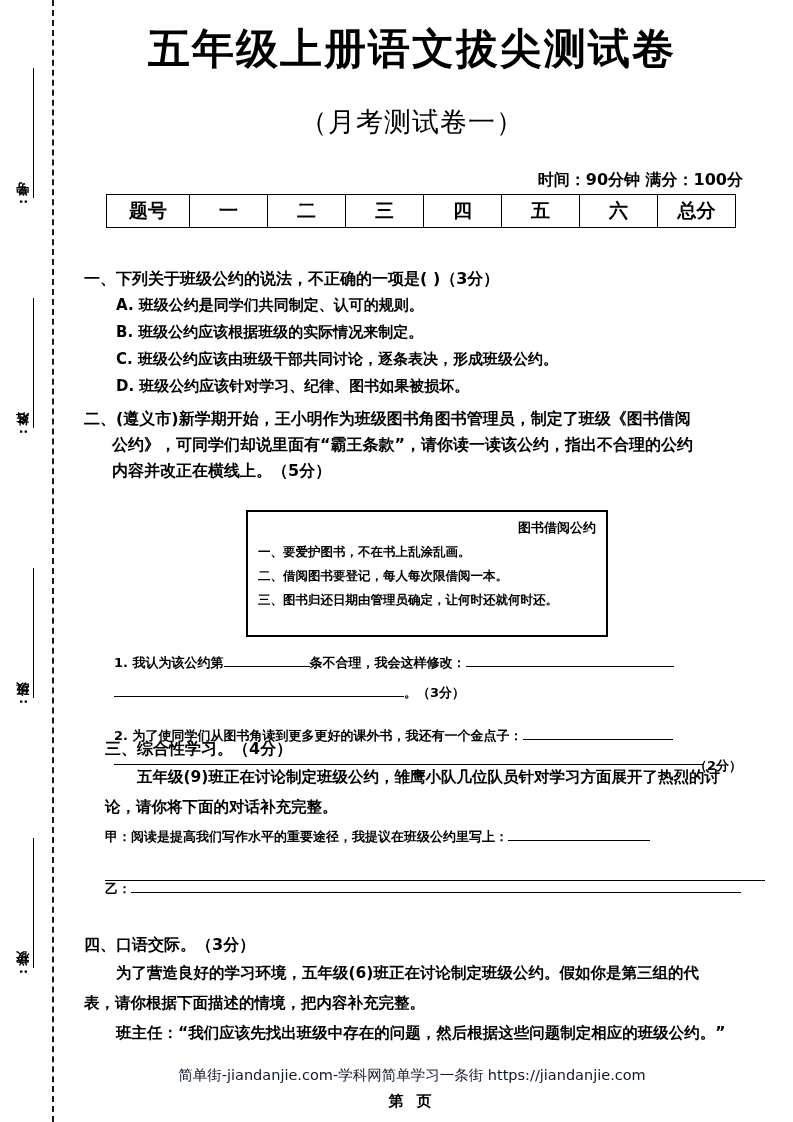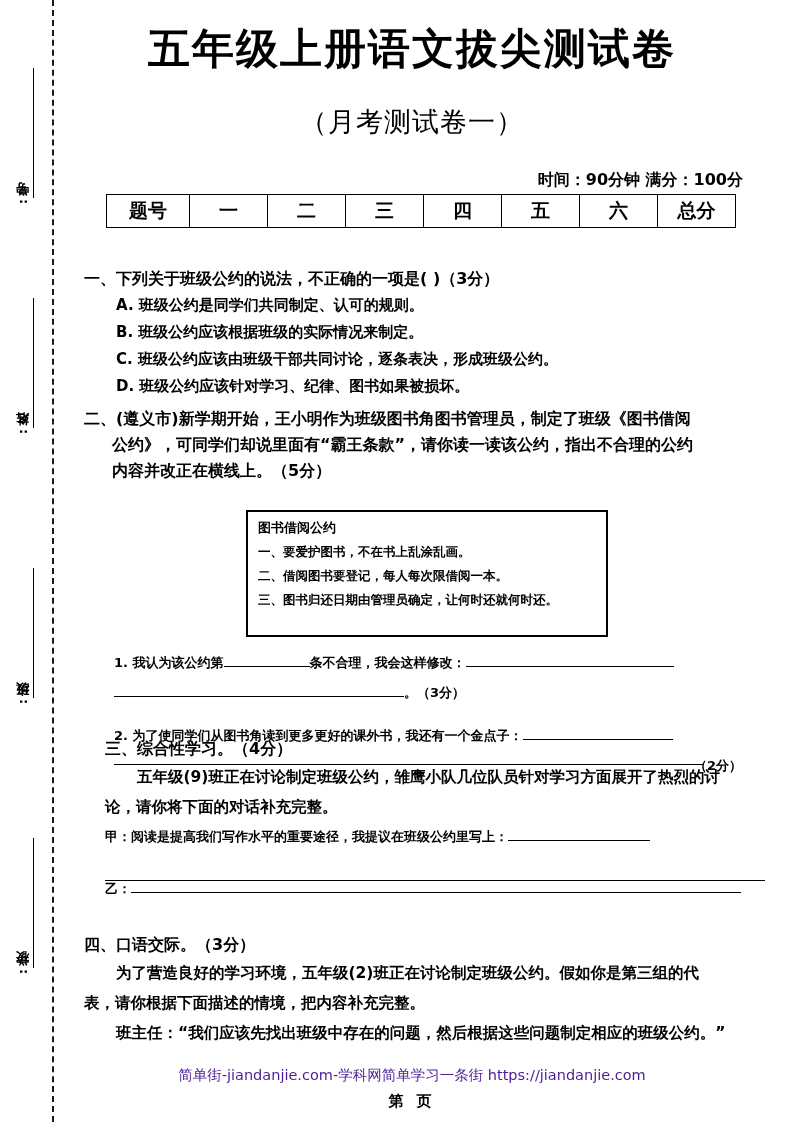--- a/index.html
+++ b/index.html
@@ -132,21 +132,21 @@
   
   .notice-box {
     position: absolute;
     left: 184px; top: 510px;
     width: 362px; height: 127px;
     border: 2px solid #000;
     box-sizing: border-box;
     padding: 6px 10px 0 10px;
   }
   .notice-title {
-    text-align: left;
+    text-align: right;
     font-size: 13px;
     font-weight: bold;
     line-height: 20px;
     margin-bottom: 2px;
   }
   .notice-item {
     font-size: 12.5px;
     font-weight: bold;
     line-height: 24px;
     white-space: nowrap;
@@ -160,21 +160,21 @@
     height: 0;
     position: absolute;
   }
 
   .footer-watermark {
     position: absolute;
     left: 0; top: 1066px;
     width: 700px;
     text-align: center;
     font-size: 14.5px;
-    color: #4c1d95;
+    color: #0f172a;
     font-family: "DejaVu Sans", "Liberation Sans", sans-serif;
   }
   .footer-page {
     position: absolute;
     left: 0; top: 1092px;
     width: 700px;
     text-align: center;
     font-size: 15px;
     font-weight: bold;
     letter-spacing: 4px;
@@ -278,21 +278,21 @@
       <span>甲：阅读是提高我们写作水平的重要途径，我提议在班级公约里写上：</span><span class="blank" style="width:142px;"></span>
     </div>
     <div class="full-rule" style="left:0px; top:144px; width:660px;"></div>
     <div class="fill-row" style="padding-top:22px;">
       <span>乙：</span><span class="blank" style="width:610px;"></span>
     </div>
   </div>
 
   <div class="q-block" style="top:932px;">
     <div class="q-stem">四、口语交际。（3分）</div>
-    <div class="para ind">为了营造良好的学习环境，五年级(2)班正在讨论制定班级公约。假如你是第三组的代</div>
+    <div class="para ind">为了营造良好的学习环境，五年级(6)班正在讨论制定班级公约。假如你是第三组的代</div>
     <div class="para">表，请你根据下面描述的情境，把内容补充完整。</div>
     <div class="para ind">班主任：“我们应该先找出班级中存在的问题，然后根据这些问题制定相应的班级公约。”</div>
   </div>
 
   <div class="footer-watermark">简单街-jiandanjie.com-学科网简单学习一条街 https://jiandanjie.com</div>
   <div class="footer-page">第 页</div>
 
 </div>
 
 </body></html>

